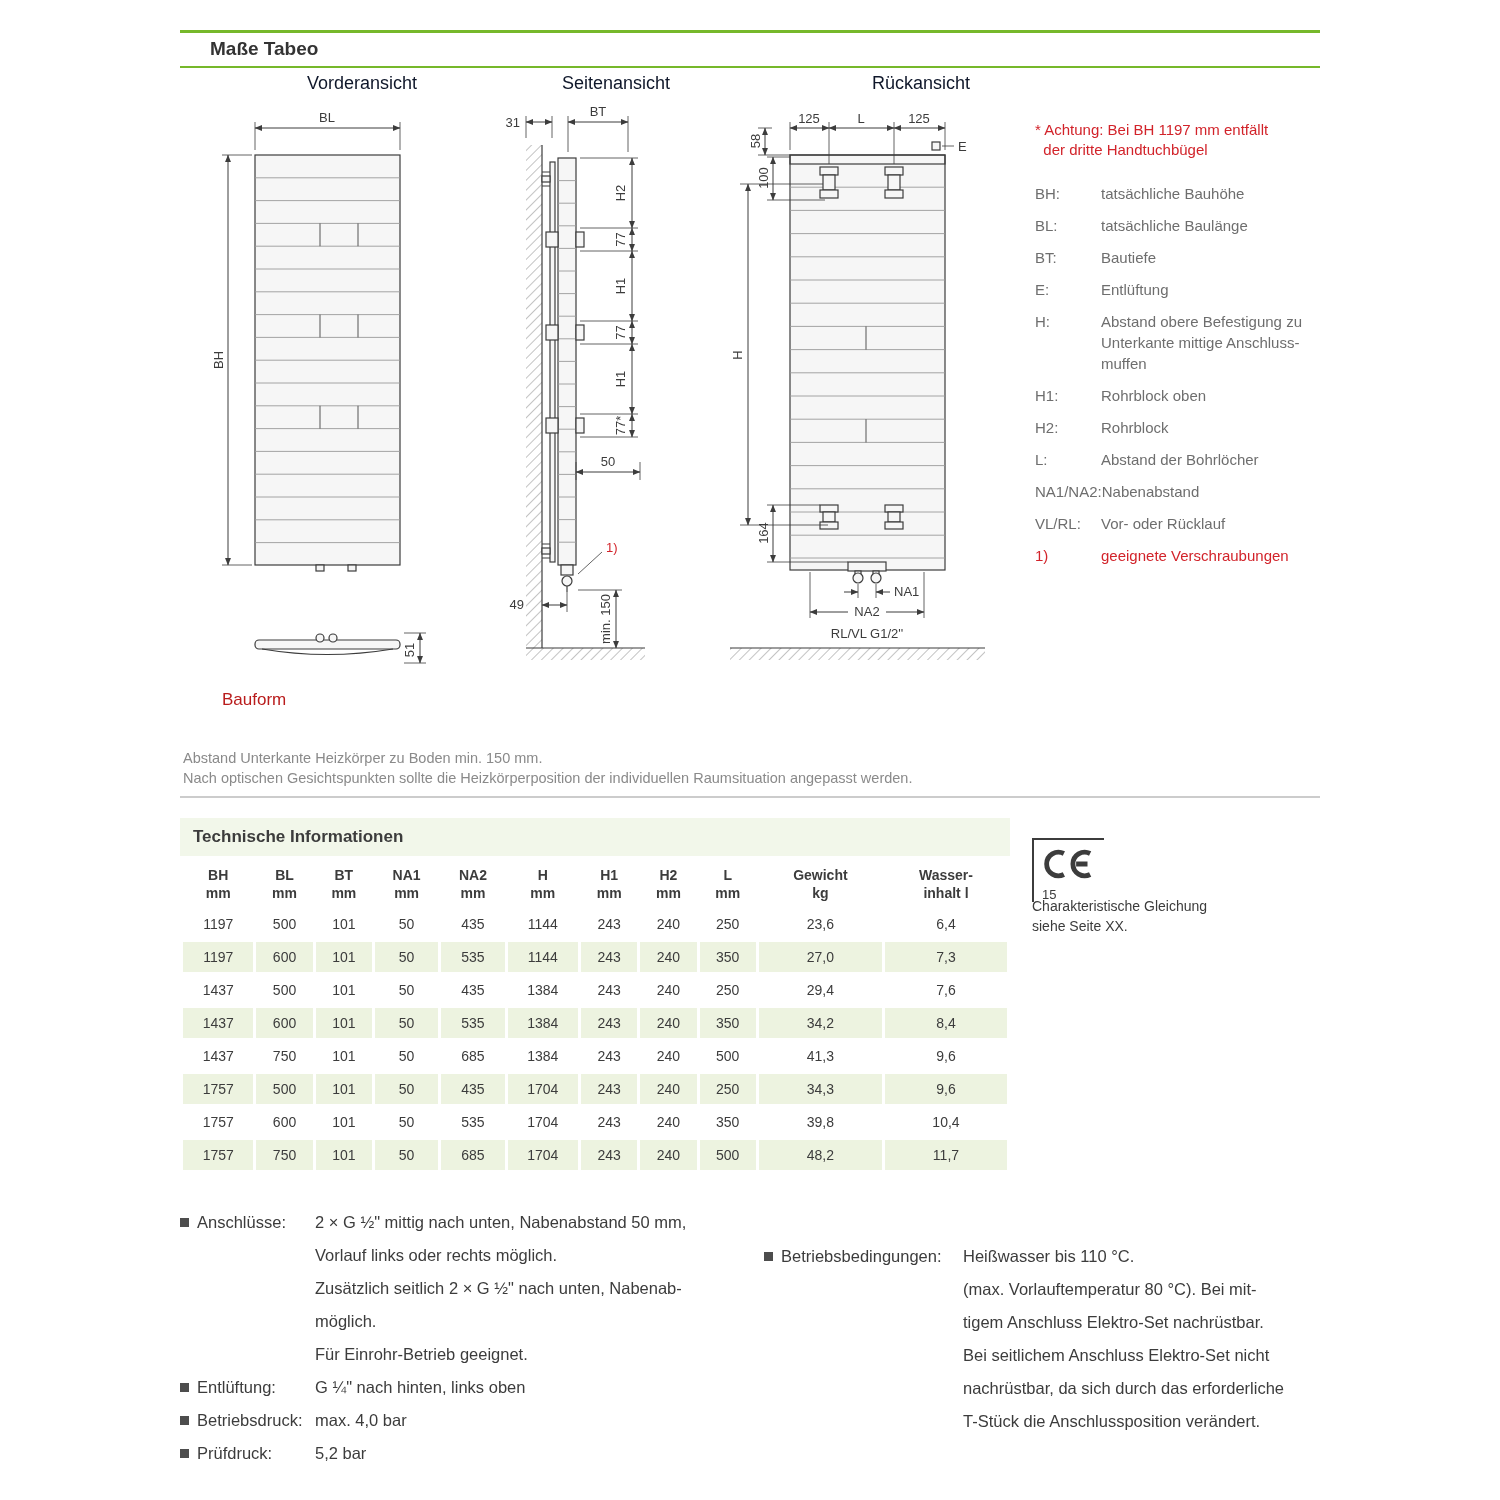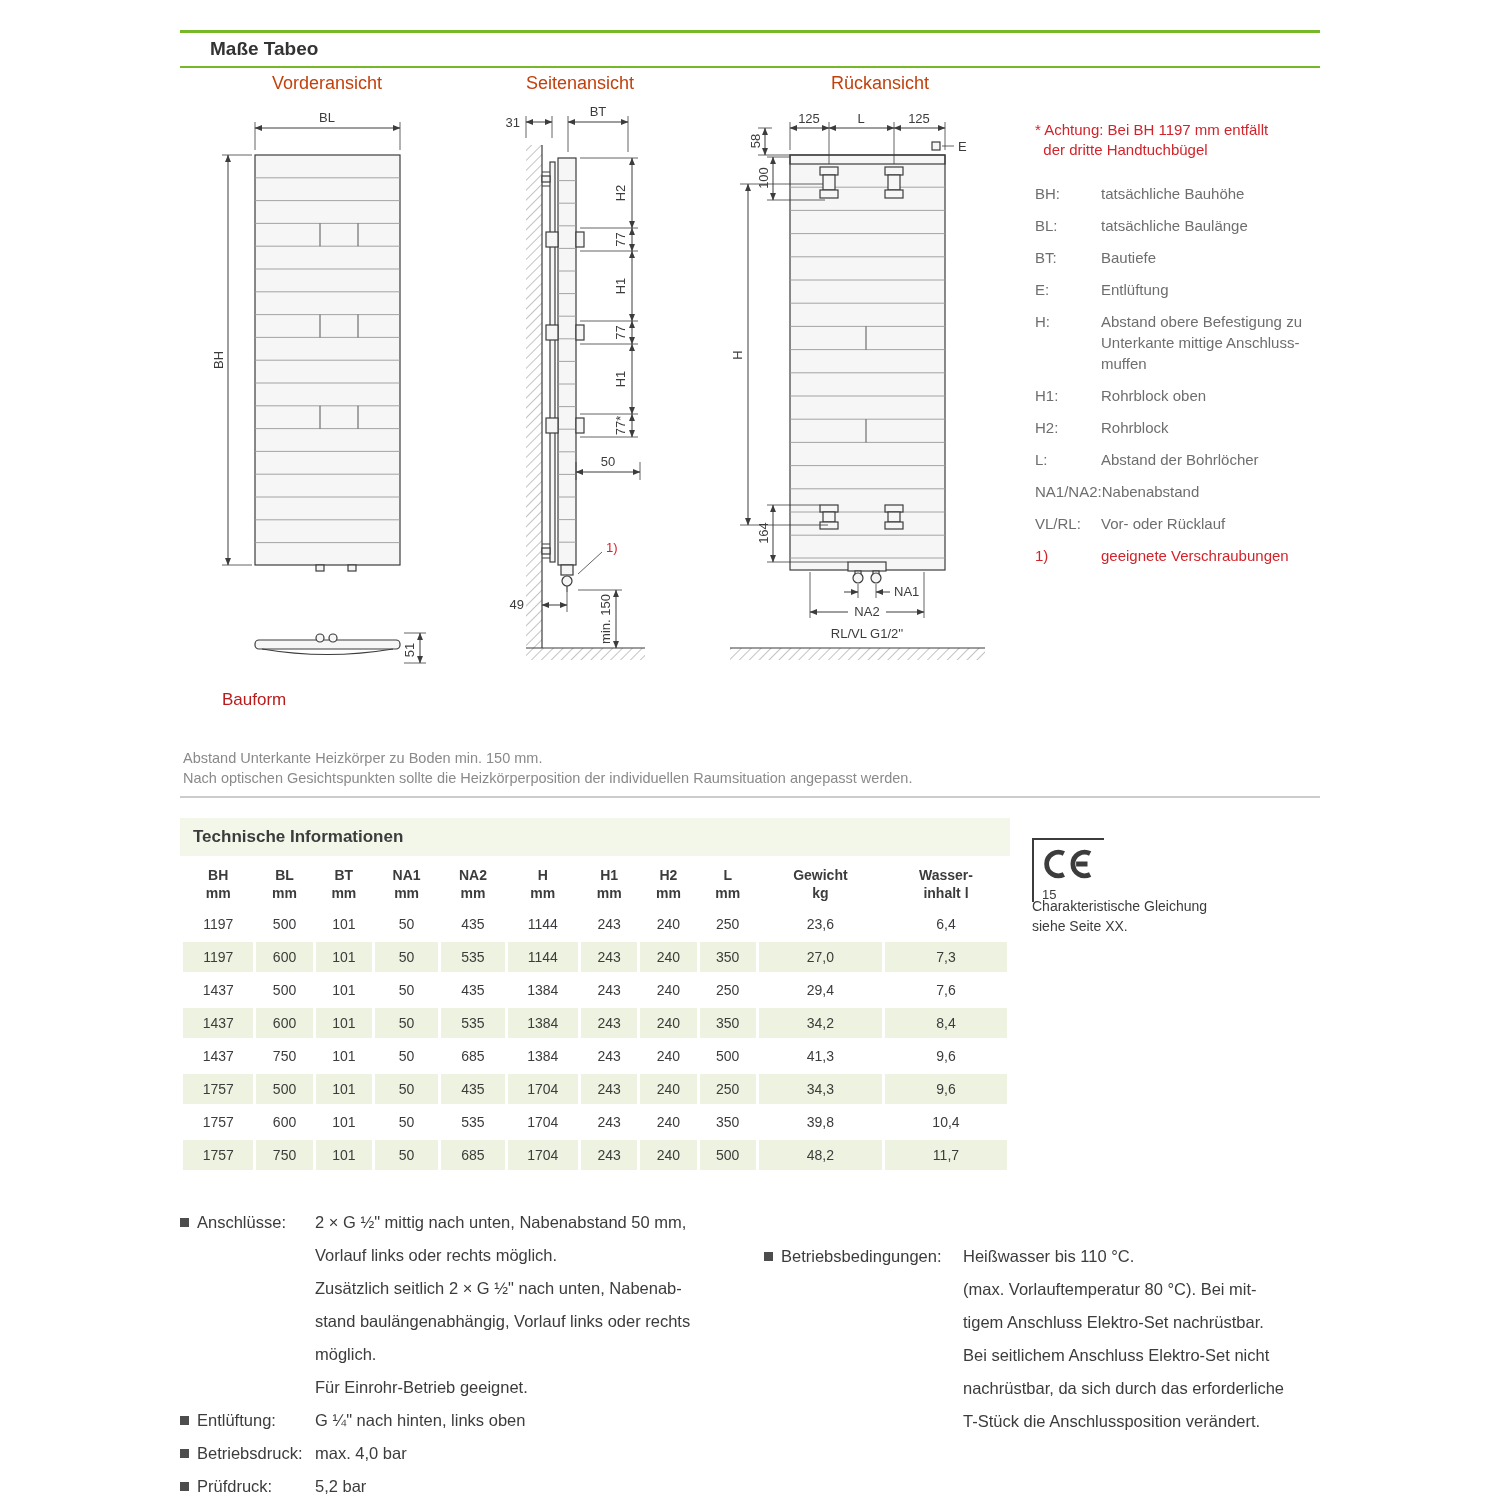--- a/index.html
+++ b/index.html
@@ -3,21 +3,21 @@
 <meta charset="utf-8">
 <style>
   * { margin:0; padding:0; box-sizing:border-box; }
   body { font-family:"Liberation Sans", sans-serif; background:#ffffff; }
   .page { position:relative; width:1500px; height:1500px; background:#fff; overflow:hidden; color:#3c3c3c; }
 
   .rule-top { position:absolute; left:180px; top:30px; width:1140px; height:3px; background:#76b82a; }
   .page-title { position:absolute; left:210px; top:38px; font-size:19px; font-weight:bold; color:#333; }
   .rule-sub { position:absolute; left:180px; top:66px; width:1140px; height:2px; background:#76b82a; }
 
-  .view-title { position:absolute; top:73px; font-size:18px; color:#c2410c; text-align:center; width:180px; }
+  .view-title { position:absolute; top:73px; font-size:18px; color:#0f172a; text-align:right; width:180px; }
   .vt-front { left:237px; } .vt-side { left:490px; } .vt-rear { left:790px; }
 
   .drawings { position:absolute; left:180px; top:100px; }
   .dw { stroke:#3c3c3c; stroke-width:1.2; fill:none; }
   .light { fill:#f6f6f6; }
   .slat { stroke:#9a9a9a; stroke-width:0.9; fill:none; }
   .slat2 { stroke:#555; stroke-width:1; fill:none; }
   .dim { stroke:#3c3c3c; stroke-width:1; fill:none; }
   .tick { stroke:#3c3c3c; stroke-width:0.8; fill:none; }
   .dlab { font-family:"Liberation Sans", sans-serif; font-size:13px; fill:#3c3c3c; }
@@ -485,21 +485,20 @@
 siehe Seite XX.</div>
 
   <div class="specs-left">
       <div class="spec-item">
         <span class="spec-bullet"></span>
         <span class="spec-label">Anschlüsse:</span>
         <div class="spec-lines">
           <div>2 × G ½" mittig nach unten, Nabenabstand 50 mm,</div>
           <div>Vorlauf links oder rechts möglich.</div>
           <div>Zusätzlich seitlich 2 × G ½" nach unten, Nabenab-</div>
-          <div>stand baulängenabhängig, Vorlauf links oder rechts</div>
           <div>möglich.</div>
           <div>Für Einrohr-Betrieb geeignet.</div>
         </div>
       </div>
       <div class="spec-item">
         <span class="spec-bullet"></span>
         <span class="spec-label">Entlüftung:</span>
         <div class="spec-lines">
           <div>G ¼" nach hinten, links oben</div>
         </div>

